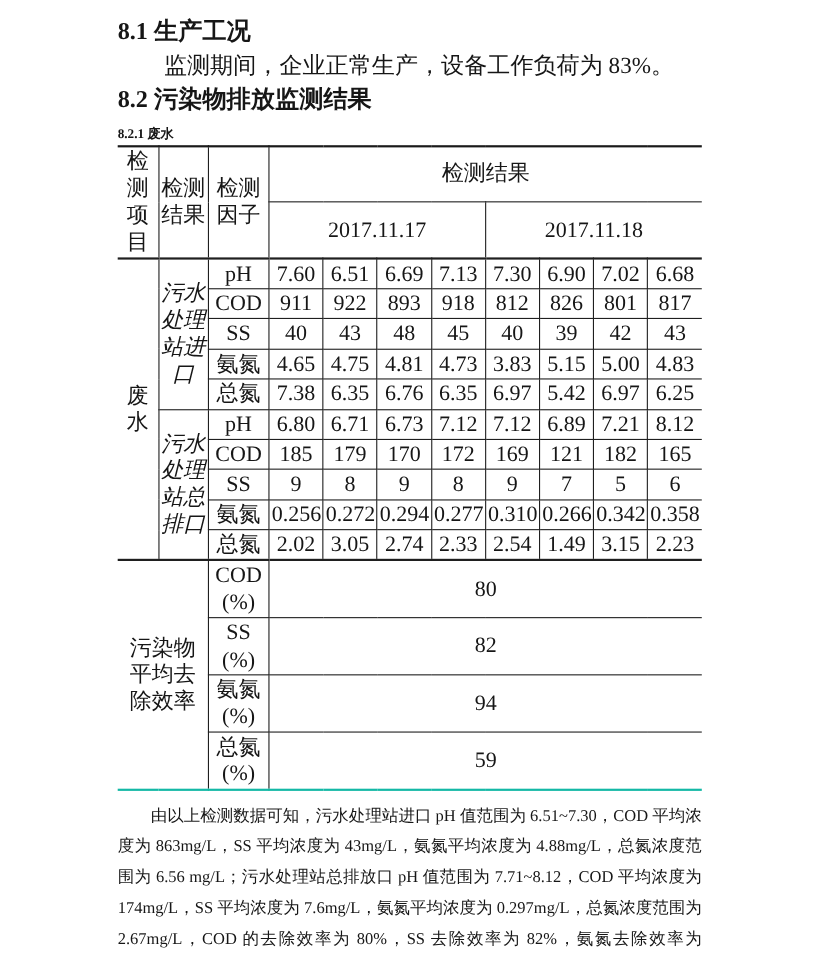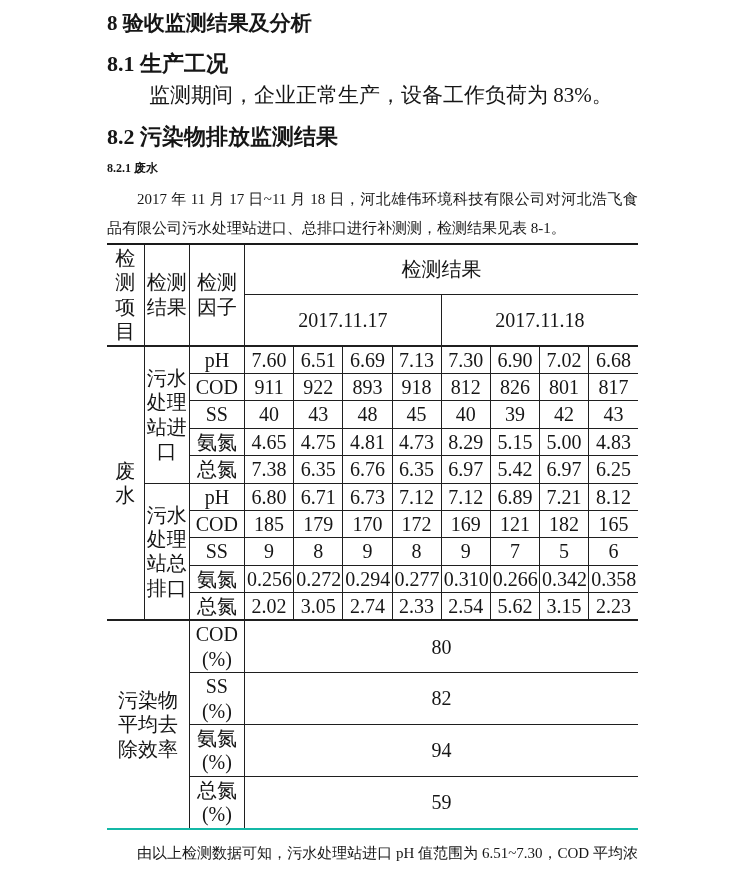--- a/index.html
+++ b/index.html
@@ -22,21 +22,21 @@
     font-weight: bold;
     margin: 10px 0 0 0;
     line-height: 26px;
   }
   h2.doc-h2 {
     font-size: 22px;
     font-weight: bold;
     margin: 16px 0 0 0;
     line-height: 24px;
   }
-  h2.doc-h2.tight { margin-top: 19px; }
+  h2.doc-h2.tight { margin-top: 8px; }
   h3.doc-h3 {
     font-size: 12px;
     font-weight: bold;
     margin: 8px 0 0 0;
     line-height: 22px;
   }
   p.body-p {
     font-size: 21px;
     margin: 8px 0 0 0;
     line-height: 22px;
@@ -81,38 +81,36 @@
     line-height: 1.22;
     overflow: hidden;
   }
   thead td.span-hdr { border-bottom-width: 2px; }
   thead tr.dates td { border-bottom-width: 2px; }
   tr.eff-first td { border-top-width: 2px; }
   thead tr.top-row { height: 23px; }
   thead tr.dates { height: 21px; }
   tbody tr { height: 21px; }
   td.factor-cell { word-break: break-all; }
-  td.point-cell { line-height: 1.3; }
+  td.point-cell { line-height: 1.3; font-style: italic; }
 </style>
 </head>
 <body>
 
 <div class="page">
 
-  <h1 class="doc-h1">8 验收监测结果及分析</h1>
 
   <h2 class="doc-h2">8.1 生产工况</h2>
 
   <p class="body-p">监测期间，企业正常生产，设备工作负荷为 83%。</p>
 
   <h2 class="doc-h2 tight">8.2 污染物排放监测结果</h2>
 
   <h3 class="doc-h3">8.2.1 废水</h3>
 
-  <p class="intro-p">2017 年 11 月 17 日~11 月 18 日，河北雄伟环境科技有限公司对河北浩飞食品有限公司污水处理站进口、总排口进行补测测，检测结果见表 8-1。</p>
 
 
   <table class="results">
     <colgroup>
       <col style="width:37px">
       <col style="width:45px">
       <col style="width:55px">
       <col style="width:49px">
         <col style="width:49px">
         <col style="width:49px">
@@ -169,21 +167,21 @@
           <td>39</td>
           <td>42</td>
           <td>43</td>
         </tr>
         <tr>
           <td class="factor-cell">氨氮</td>
           <td>4.65</td>
           <td>4.75</td>
           <td>4.81</td>
           <td>4.73</td>
-          <td>8.29</td>
+          <td>3.83</td>
           <td>5.15</td>
           <td>5.00</td>
           <td>4.83</td>
         </tr>
         <tr>
           <td class="factor-cell">总氮</td>
           <td>7.38</td>
           <td>6.35</td>
           <td>6.76</td>
           <td>6.35</td>
@@ -237,21 +235,21 @@
           <td>0.342</td>
           <td>0.358</td>
         </tr>
         <tr>
           <td class="factor-cell">总氮</td>
           <td>2.02</td>
           <td>3.05</td>
           <td>2.74</td>
           <td>2.33</td>
           <td>2.54</td>
-          <td>5.62</td>
+          <td>1.49</td>
           <td>3.15</td>
           <td>2.23</td>
         </tr>
         <tr class="eff-first">
           <td rowspan="4" colspan="2">污染物平均去除效率</td>
           <td class="factor-cell">COD(%)</td>
           <td colspan="8">80</td>
         </tr>
         <tr>
           <td class="factor-cell">SS(%)</td>

